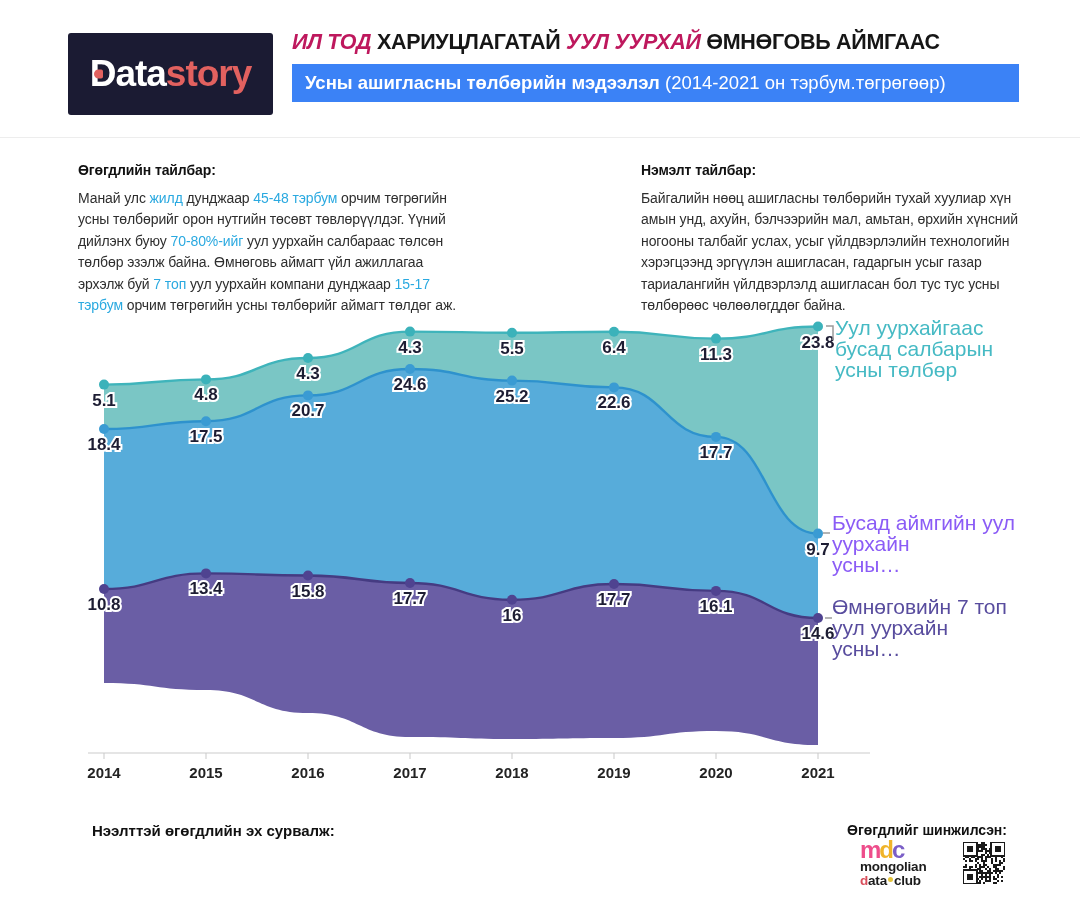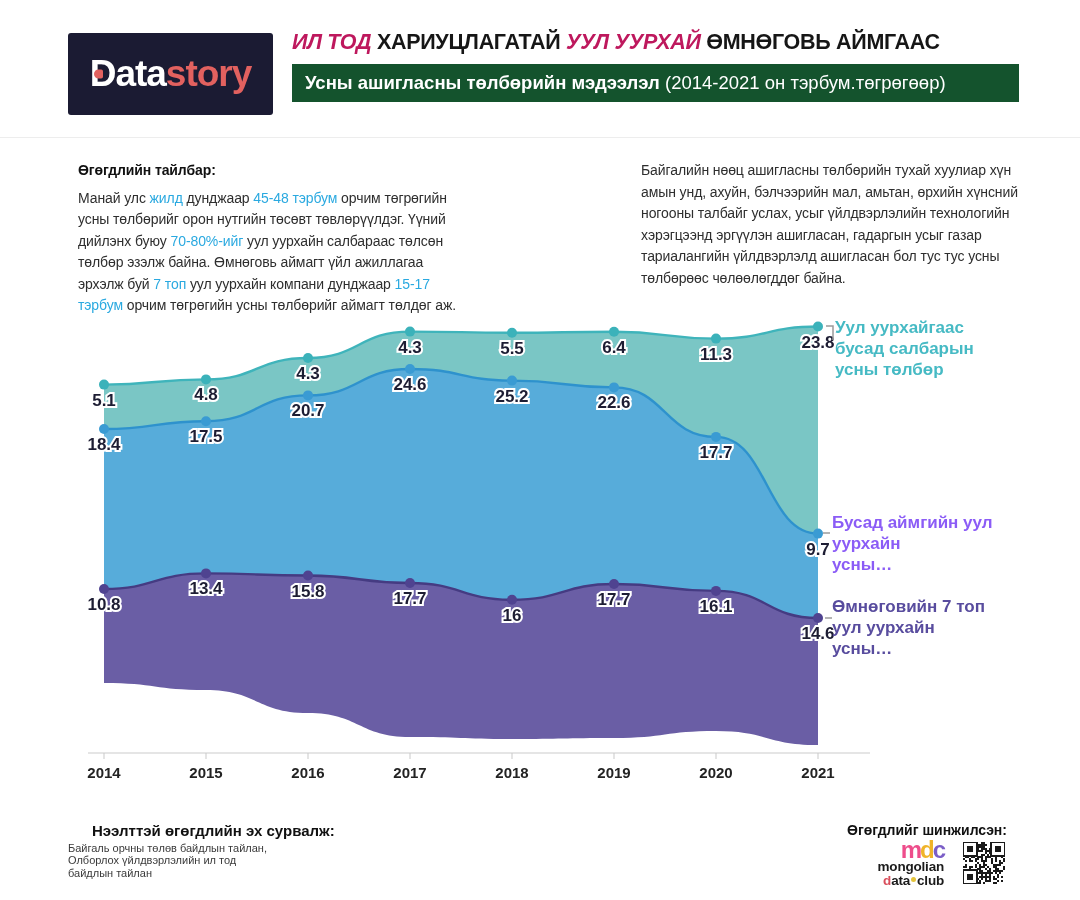--- a/index.html
+++ b/index.html
@@ -14,45 +14,45 @@
   .logoD{position:relative;color:#fff;}
   .logoD::after{content:"";position:absolute;left:4px;top:50%;transform:translateY(-50%);
         width:9px;height:9px;background:#e2615f;border-radius:50% 20% 20% 50%;}
   .logoAta{color:#fff;}
   .logoStory{color:#e2615f;}
 
   .title{left:292px;top:30px;font-size:21.5px;font-weight:bold;letter-spacing:-0.3px;white-space:nowrap;}
   .title .acc{color:#be185d;font-style:italic;}
   .title .dark{color:#161616;}
 
-  .subtitle{left:292px;top:64px;width:727px;height:38px;background:#14532d;color:#fff;
+  .subtitle{left:292px;top:64px;width:727px;height:38px;background:#3b82f6;color:#fff;
         font-size:18.5px;line-height:38px;padding-left:13px;box-sizing:border-box;white-space:nowrap;}
   .subtitle .sb{font-weight:bold;}
   .hdiv{left:0;top:137px;width:1080px;height:1px;background:#ededed;}
 
   
   .note{font-size:14px;line-height:21.5px;color:#2e2e2e;letter-spacing:-0.1px;}
   .note h4{font-size:14px;margin:0 0 6px 0;color:#111;}
   .noteL{left:50px;top:160px;width:392px;margin-left:28px;}
   .noteR{left:641px;top:160px;width:382px;}
   .hl{color:#2aa9e0;}
 
   
   .chart{left:0;top:310px;}
   svg text{font-family:"Liberation Sans",sans-serif;}
   .dlabel{font-size:17px;font-weight:bold;fill:#1d1d33;stroke:#ffffff;stroke-width:4px;
           paint-order:stroke;text-anchor:middle;}
   .ylabel{font-size:15px;font-weight:bold;fill:#232323;text-anchor:middle;}
-  .leg{position:absolute;font-weight:bold;font-size:17px;line-height:21px;white-space:nowrap;}
+  .leg{position:absolute;font-weight:normal;font-size:21px;line-height:21px;white-space:nowrap;}
 
   
   .srcBlock{left:68px;top:825px;font-size:11px;line-height:12.5px;color:#3a3a3a;}
   .srcBlock h5{font-size:15px;margin:0 0 4px 0;color:#111;padding-left:24px;}
   .anaHead{right:73px;top:822px;font-size:14px;font-weight:bold;color:#111;}
-  .mdc{left:860px;top:839px;width:84px;text-align:right;}
+  .mdc{left:860px;top:839px;width:84px;text-align:left;}
   .mdcLetters{font-size:24px;font-weight:bold;letter-spacing:-2px;line-height:21px;}
   .mdcName{font-size:13.5px;font-weight:bold;color:#1b1b1b;line-height:13.5px;letter-spacing:-0.2px;}
   .mdcDot{display:inline-block;width:5px;height:5px;border-radius:50%;background:#e4c43b;
           vertical-align:middle;margin:0 1px 2px 1px;}
   .qr{left:963px;top:842px;}
 </style>
 </head>
 <body>
 
 <div class="abs logo">
@@ -62,20 +62,21 @@
 </div>
 <div class="abs title"><span class="acc">ИЛ ТОД </span><span class="dark">ХАРИУЦЛАГАТАЙ </span><span class="acc">УУЛ УУРХАЙ </span><span class="dark">ӨМНӨГОВЬ АЙМГААС</span></div>
 <div class="abs subtitle"><span class="sb">Усны ашигласны төлбөрийн мэдээлэл</span><span> (2014-2021 он тэрбум.төгрөгөөр)</span></div>
 <div class="abs hdiv"></div>
 
 <div class="abs note noteL">
   <h4>Өгөгдлийн тайлбар:</h4>
   <div><span>Манай улс </span><span class="hl">жилд</span><span> дунджаар </span><span class="hl">45-48 тэрбум</span><span> орчим төгрөгийн усны төлбөрийг орон нутгийн төсөвт төвлөрүүлдэг. Үүний дийлэнх буюу </span><span class="hl">70-80%-ийг</span><span> уул уурхайн салбараас төлсөн төлбөр эзэлж байна. Өмнөговь аймагт үйл ажиллагаа эрхэлж буй </span><span class="hl">7 топ</span><span> уул уурхайн компани дунджаар </span><span class="hl">15-17 тэрбум</span><span> орчим төгрөгийн усны төлбөрийг аймагт төлдөг аж.</span></div>
 </div>
 <div class="abs note noteR">
+  <h4>Нэмэлт тайлбар:</h4>
   <div>Байгалийн нөөц ашигласны төлбөрийн тухай хуулиар хүн амын унд, ахуйн, бэлчээрийн мал, амьтан, өрхийн хүнсний ногооны талбайг услах, усыг үйлдвэрлэлийн технологийн хэрэгцээнд эргүүлэн ашигласан, гадаргын усыг газар тариалангийн үйлдвэрлэлд ашигласан бол тус тус усны төлбөрөөс чөлөөлөгддөг байна.</div>
 </div>
 
 <svg class="abs chart" width="1080" height="478" viewBox="0 0 1080 478" id="chartSvg">
     <path d="M104,279.0 C155,279.0 155,263.4 206,263.4 C257,263.4 257,265.5 308,265.5 C359,265.5 359,273.0 410,273.0 C461,273.0 461,289.8 512,289.8 C563,289.8 563,274.0 614,274.0 C665,274.0 665,280.9 716,280.9 C767,280.9 767,308.0 818,308.0 L818,435.0 C767,435.0 767,421.0 716,421.0 C665,421.0 665,428.0 614,428.0 C563,428.0 563,429.0 512,429.0 C461,429.0 461,427.0 410,427.0 C359,427.0 359,403.0 308,403.0 C257,403.0 257,380.0 206,380.0 C155,380.0 155,373.0 104,373.0 Z" fill="#6a5ea5"></path>
     <path d="M104,119.0 C155,119.0 155,111.2 206,111.2 C257,111.2 257,85.4 308,85.4 C359,85.4 359,59.0 410,59.0 C461,59.0 461,70.6 512,70.6 C563,70.6 563,77.4 614,77.4 C665,77.4 665,126.9 716,126.9 C767,126.9 767,223.6 818,223.6 L818,308.0 C767,308.0 767,280.9 716,280.9 C665,280.9 665,274.0 614,274.0 C563,274.0 563,289.8 512,289.8 C461,289.8 461,273.0 410,273.0 C359,273.0 359,265.5 308,265.5 C257,265.5 257,263.4 206,263.4 C155,263.4 155,279.0 104,279.0 Z" fill="#57acda"></path>
     <path d="M104,74.6 C155,74.6 155,69.4 206,69.4 C257,69.4 257,48.0 308,48.0 C359,48.0 359,21.6 410,21.6 C461,21.6 461,22.7 512,22.7 C563,22.7 563,21.7 614,21.7 C665,21.7 665,28.6 716,28.6 C767,28.6 767,16.5 818,16.5 L818,223.6 C767,223.6 767,126.9 716,126.9 C665,126.9 665,77.4 614,77.4 C563,77.4 563,70.6 512,70.6 C461,70.6 461,59.0 410,59.0 C359,59.0 359,85.4 308,85.4 C257,85.4 257,111.2 206,111.2 C155,111.2 155,119.0 104,119.0 Z" fill="#7ac6c5"></path>
     <path d="M104,279.0 C155,279.0 155,263.4 206,263.4 C257,263.4 257,265.5 308,265.5 C359,265.5 359,273.0 410,273.0 C461,273.0 461,289.8 512,289.8 C563,289.8 563,274.0 614,274.0 C665,274.0 665,280.9 716,280.9 C767,280.9 767,308.0 818,308.0" fill="none" stroke="#453b82" stroke-width="2.4"></path>
     <path d="M104,119.0 C155,119.0 155,111.2 206,111.2 C257,111.2 257,85.4 308,85.4 C359,85.4 359,59.0 410,59.0 C461,59.0 461,70.6 512,70.6 C563,70.6 563,77.4 614,77.4 C665,77.4 665,126.9 716,126.9 C767,126.9 767,223.6 818,223.6" fill="none" stroke="#2e92cd" stroke-width="2.4"></path>
     <path d="M104,74.6 C155,74.6 155,69.4 206,69.4 C257,69.4 257,48.0 308,48.0 C359,48.0 359,21.6 410,21.6 C461,21.6 461,22.7 512,22.7 C563,22.7 563,21.7 614,21.7 C665,21.7 665,28.6 716,28.6 C767,28.6 767,16.5 818,16.5" fill="none" stroke="#3fb4bb" stroke-width="2.4"></path>
@@ -161,25 +162,20 @@
     </div>
     <div class="leg" style="left: 832px; top: 596px; color: rgb(88, 76, 158);">
       <div>Өмнөговийн 7 топ</div>
       <div>уул уурхайн</div>
       <div>усны…</div>
     </div>
   </div>
 
 <div class="abs srcBlock">
   <h5>Нээлттэй өгөгдлийн эх сурвалж:</h5>
-  <div id="srcLines">
-      <div>Байгаль орчны төлөв байдлын тайлан,</div>
-      <div>Олборлох үйлдвэрлэлийн ил тод</div>
-      <div>байдлын тайлан</div>
-    </div>
 </div>
 <div class="abs anaHead">Өгөгдлийг шинжилсэн:</div>
 <div class="abs mdc">
   <div class="mdcLetters" id="mdcLetters"><span style="color: rgb(238, 77, 139);">m</span><span style="color: rgb(240, 180, 41);">d</span><span style="color: rgb(123, 94, 199);">c</span></div>
   <div class="mdcName">mongolian</div>
   <div class="mdcName"><span id="mdcD" style="color: rgb(217, 79, 92);">d</span><span id="mdcRest">ata</span><span class="mdcDot"></span><span id="mdcClub">club</span></div>
 </div>
 <svg class="abs qr" width="42" height="42" viewBox="0 0 42 42" id="qrSvg">
     <rect x="18" y="0" width="2" height="2" fill="#1a1a1a"></rect>
     <rect x="20" y="0" width="2" height="2" fill="#1a1a1a"></rect>

